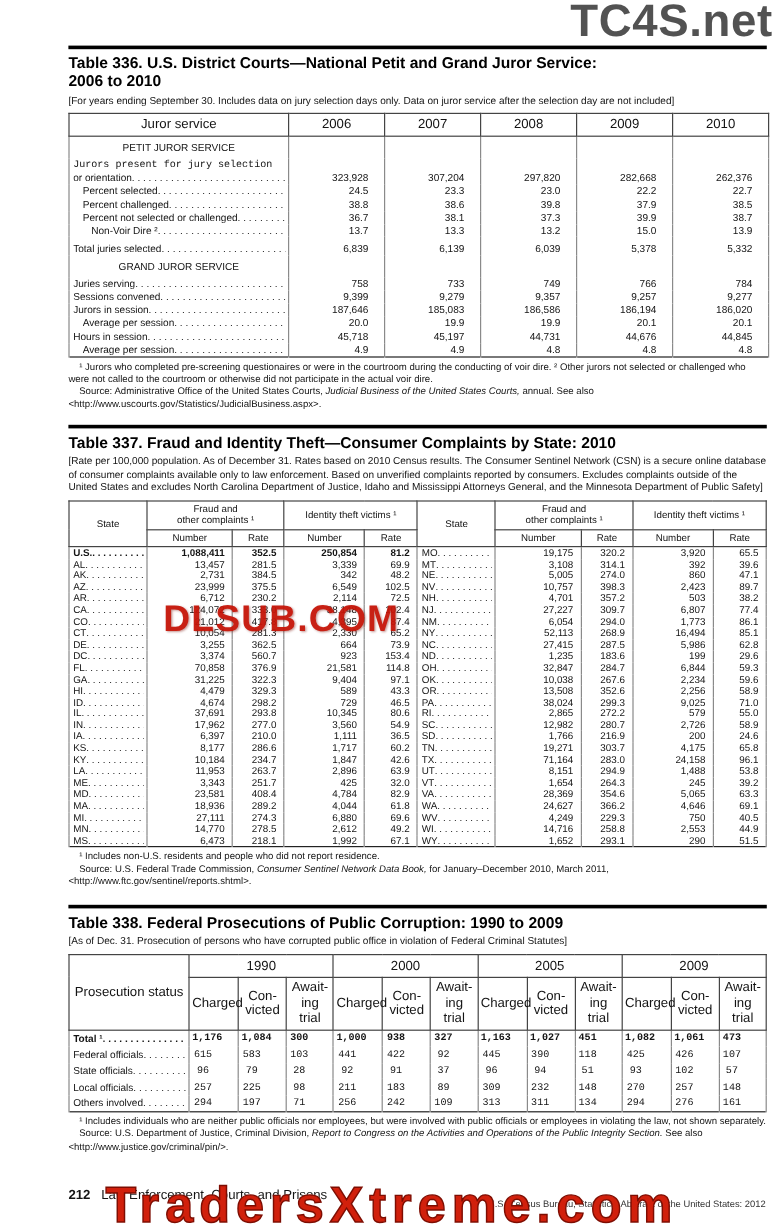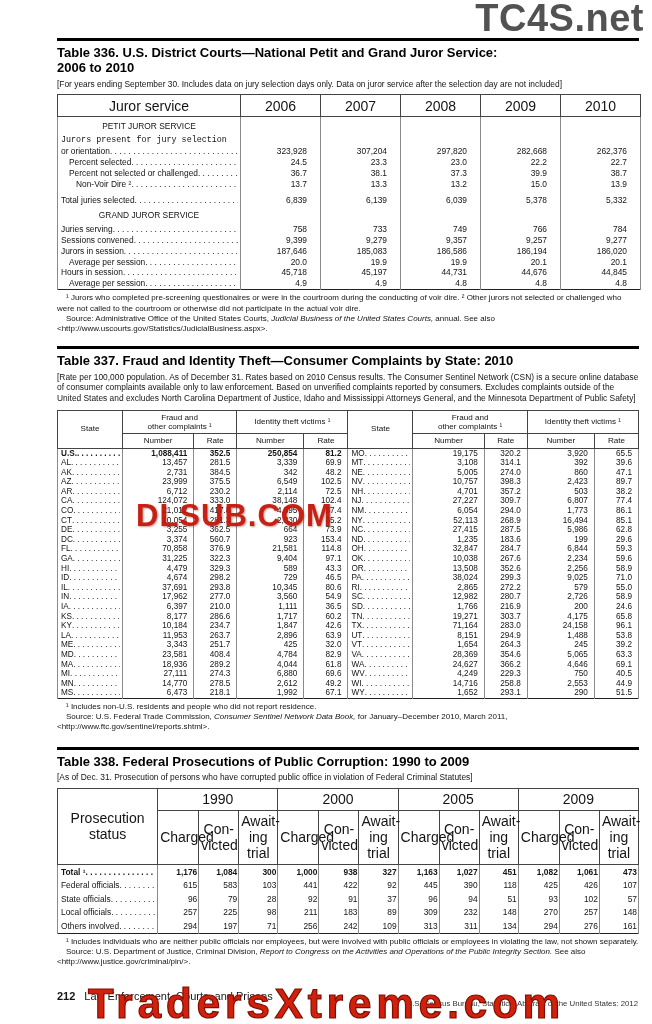--- a/index.html
+++ b/index.html
@@ -9,21 +9,21 @@
     font-family:"Liberation Sans", sans-serif; color:#141414;
   }
   .page { position:absolute; inset:0; padding:38px 13px 0 57px; }
 
   .rule { height:3px; background:#000; margin-bottom:4px; }
   .tbl-title { font-size:13px; font-weight:bold; line-height:1.18; color:#000; }
   .note { font-size:8.4px; line-height:1.27; margin-top:3px; }
 
   table { border-collapse:collapse; width:100%; table-layout:fixed; }
   .t336, .t337, .t338 { border:1.4px solid #222; margin-top:5px; }
-  th { font-weight:normal; font-size:14px; text-align:center; vertical-align:middle; }
+  th { font-weight:normal; font-size:11px; text-align:center; vertical-align:middle; }
   .t336 th, .t337 th, .t338 th { border:1px solid #444; padding:2.5px 2px; line-height:1.15; }
   td { font-size:8.4px; vertical-align:bottom; }
   .t336 td, .t337 td, .t338 td { border-left:1px solid #8a8a8a; border-right:1px solid #8a8a8a; }
 
   
   .lead { display:flex; align-items:baseline; overflow:hidden; }
   .lead .txt { white-space:nowrap; }
   .lead .dots { flex:1 1 auto; overflow:hidden; white-space:nowrap; }
   .lead .dots::before { content:" . . . . . . . . . . . . . . . . . . . . . . . . . . . . . . . . . . . . . . . . . . . . ."; }
 
@@ -42,21 +42,21 @@
   .t337 th { font-size:8.1px; white-space:pre-line; padding:2px 1px; }
   .t337 td { font-size:8.2px; line-height:1.17; padding:0 2px; }
   .t337 .st { padding-left:3px; }
   .t337 .nm { text-align:right; padding-right:6px; }
   .b, .b .dots::before { font-weight:bold; }
 
   
   .t338 th { white-space:pre-line; }
   .t338 td { padding:1.5px 2px; line-height:1.25; }
   .t338 .stub { padding-left:3px; }
-  .t338 .nm { text-align:right; padding-right:1px; }
+  .t338 .nm { text-align:center; padding-right:20px;font-family:Liberation Mono, monospace; }
 
   .fn { font-size:8px; line-height:1.28; margin-top:3px; text-indent:9px; }
   .src { margin-top:0; }
   .tsec { margin-bottom:12px; }
   .tsec-337 { margin-bottom:14px; }
 
   .footer { position:absolute; left:57px; bottom:22px; font-size:11px; }
   .footer .pg { font-weight:bold; margin-right:9px;text-align:center; }
   .credit { position:absolute; right:14px; bottom:16px; font-size:7.8px; color:#333;text-align:center; }
 
@@ -124,20 +124,33 @@
               <div class="lead">
                 <span class="txt">Percent selected</span>
                 <span class="dots"></span>
               </div>
             </td>
             <td class="num">24.5</td>
             <td class="num">23.3</td>
             <td class="num">23.0</td>
             <td class="num">22.2</td>
             <td class="num">22.7</td>
+          </tr>
+          <tr>
+            <td class="stub ind1">
+              <div class="lead">
+                <span class="txt">Percent challenged</span>
+                <span class="dots"></span>
+              </div>
+            </td>
+            <td class="num">38.8</td>
+            <td class="num">38.6</td>
+            <td class="num">39.8</td>
+            <td class="num">37.9</td>
+            <td class="num">38.5</td>
           </tr>
           <tr>
             <td class="stub ind1">
               <div class="lead">
                 <span class="txt">Percent not selected or challenged</span>
                 <span class="dots"></span>
               </div>
             </td>
             <td class="num">36.7</td>
             <td class="num">38.1</td>

